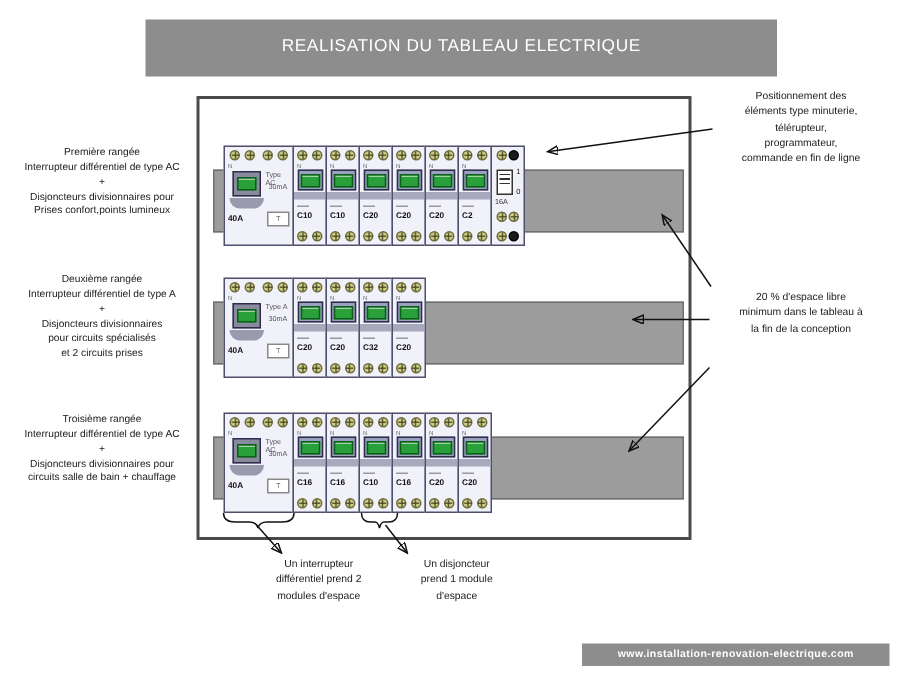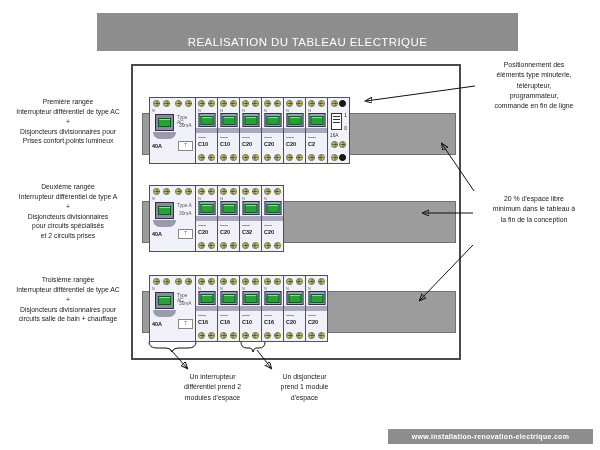--- a/index.html
+++ b/index.html
@@ -2,21 +2,21 @@
 <html><head>
 <meta charset="utf-8">
 <style>
   html,body{margin:0;padding:0;background:#fff;}
   .stage{position:relative;width:600px;height:450px;background:#fff;overflow:hidden;
          font-family:"Liberation Sans",sans-serif;}
   .pre{white-space:pre-line;}
 
   
   .title-bar{position:absolute;left:97px;top:13px;width:421px;height:38px;background:#8d8d8d;
-    color:#fff;display:flex;flex-direction:column;align-items:center;justify-content:flex-end;
+    color:#fff;display:flex;flex-direction:column;align-items:center;justify-content:center;
     font-size:11.5px;letter-spacing:.4px;line-height:1.5;}
   .footer-bar{position:absolute;left:388px;top:429px;width:205px;height:15px;background:#8d8d8d;
     color:#fff;font-size:7px;font-weight:bold;display:flex;align-items:center;justify-content:center;
     letter-spacing:.3px;}
 
   
   .side-label{position:absolute;left:4px;width:128px;text-align:center;font-size:6.8px;
     line-height:1.45;color:#1a1a1a;}
   .lbl-1{top:97px;} .lbl-2{top:182px;} .lbl-3{top:275px;}
   .right-note{position:absolute;text-align:center;font-size:6.9px;line-height:1.5;color:#1a1a1a;}

